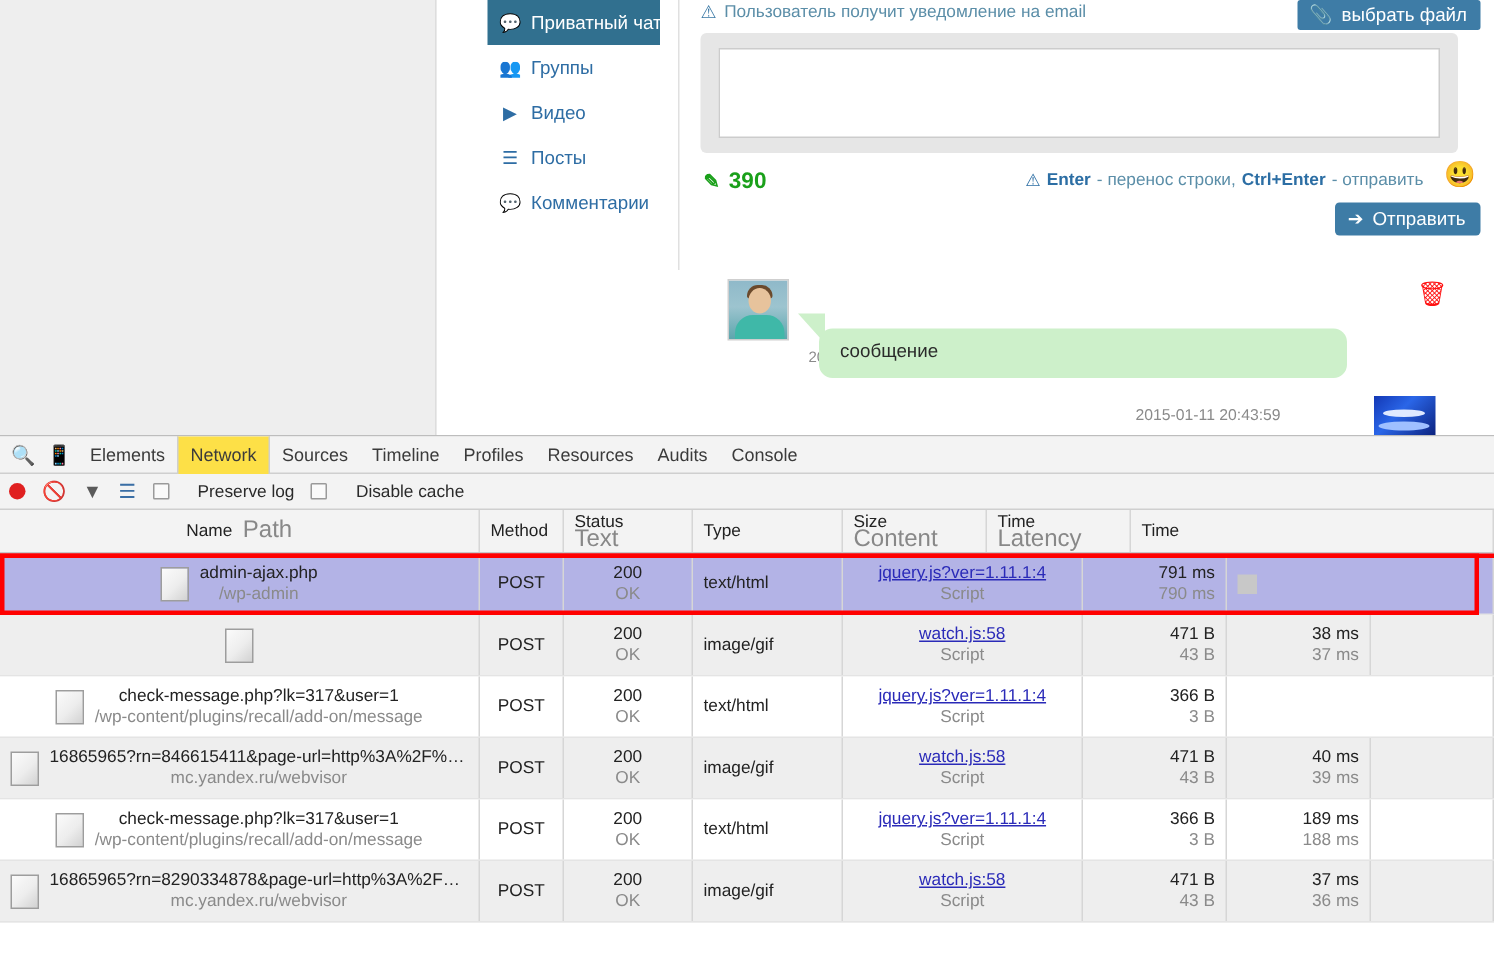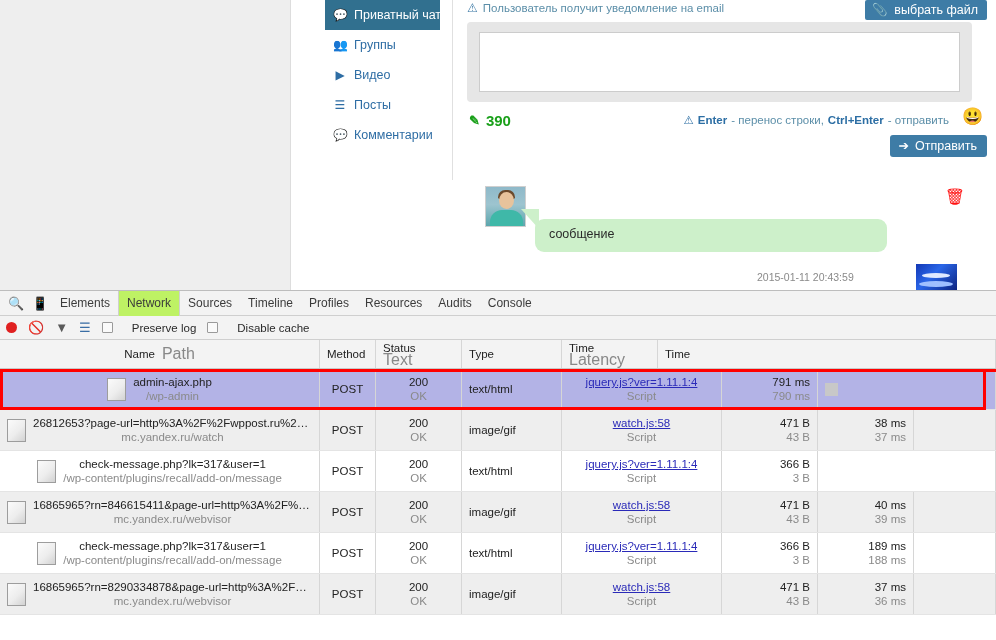--- a/index.html
+++ b/index.html
@@ -113,21 +113,21 @@
   #avatar-1 .body { position:absolute; left:4px; top:23px; width:33px; height:20px; border-radius:12px 12px 0 0; background:#3fb8a8;}
   #ts-1 {
     position: absolute; left: 72px; top: 6px;
     font-size: 10px; color: #8a8a8a; margin-top: 41px;
   }
   #trash-icon {
     position: absolute; right: 22px; top: 3px;
     color: #ff1111; font-size: 16px; line-height: 1;
   }
   #bubble {
-    position: absolute; left: 68px; top: 33px;
+    position: absolute; left: 79px; top: 33px;
     width: 352px; min-height: 33px;
     background: #cdf0ca; border-radius: 9px;
     padding: 8px 14px;
     font-size: 12.5px; color: #2a2a2a;
   }
   #bubble:before {
     content: ""; position: absolute; left: -14px; top: -10px;
     border-width: 0 18px 20px 0; border-style: solid;
     border-color: transparent #cdf0ca transparent transparent;
   }
@@ -162,21 +162,21 @@
     width: 24px; height: 24px;
     display: flex; align-items: center; justify-content: center;
     color: #5a5a5a; font-size: 13px;
   }
   .dt-tab {
     padding: 4px 8px 5px 8px;
     font-size: 12px; color: #3b3b3b;
     height: 25px; line-height: 17px;
   }
   .dt-tab.active {
-    background: #bef264;
+    background: #fde047;
     border-left: 1px solid #cfcfcf;
     border-right: 1px solid #cfcfcf;
   }
 
   #dt-filterbar {
     display: flex; align-items: center;
     height: 24px; padding: 0 6px;
     background: #f3f3f3;
     border-bottom: 1px solid #cfcfcf;
     gap: 11px;
@@ -371,20 +371,24 @@
         <div class="cell c-method">
           <div class="t1">Method</div>
         </div>
         <div class="cell c-status">
           <div class="t1">Status</div>
           <div class="t2">Text</div>
         </div>
         <div class="cell c-type" style="flex-direction:column;align-items:flex-start;">
           <div class="t1">Type</div>
         </div>
+        <div class="cell c-size" style="align-items:flex-start;">
+          <div class="t1">Size</div>
+          <div class="t2">Content</div>
+        </div>
         <div class="cell c-time" style="align-items:flex-start;">
           <div class="t1">Time</div>
           <div class="t2">Latency</div>
         </div>
         <div class="cell c-timeline">
           <div class="t1">Time</div>
         </div>
       </div>
 
       <div id="net-rows">
@@ -414,24 +418,20 @@
               <span class="t-main">791 ms</span>
               <span class="t-sub">790 ms</span>
             </div>
             <div class="cell c-timeline">
               <span class="bar"></span>
             </div>
           </div>
           <div class="net-row alt">
             <div class="cell c-name">
               <span class="file-ico"></span>
-              <span class="name-txt">
-                <span class="t-main">26812653?page-url=http%3A%2F%2Fwppost.ru%2F…</span>
-                <span class="t-sub">mc.yandex.ru/watch</span>
-              </span>
             </div>
             <div class="cell c-method">
               <span class="t-main">POST</span>
             </div>
             <div class="cell c-status">
               <span class="t-main">200</span>
               <span class="t-sub">OK</span>
             </div>
             <div class="cell c-type" style="align-items:flex-start;">
               <span class="t-main">image/gif</span>

